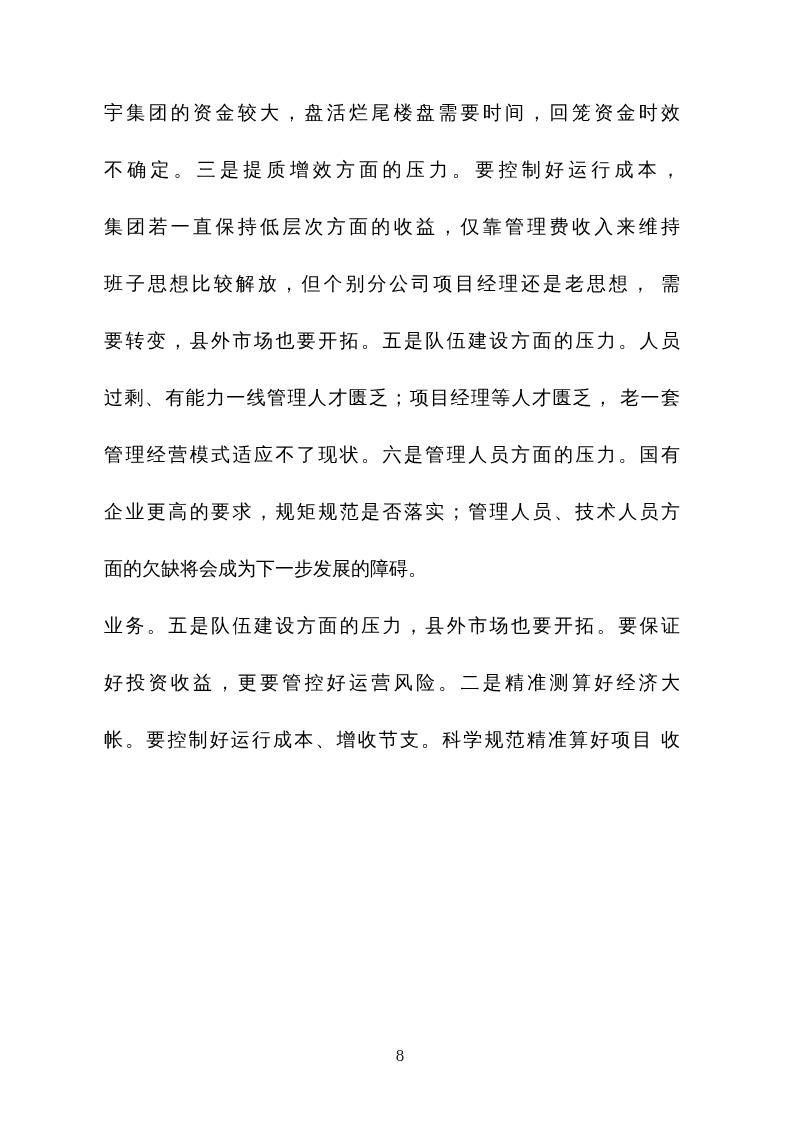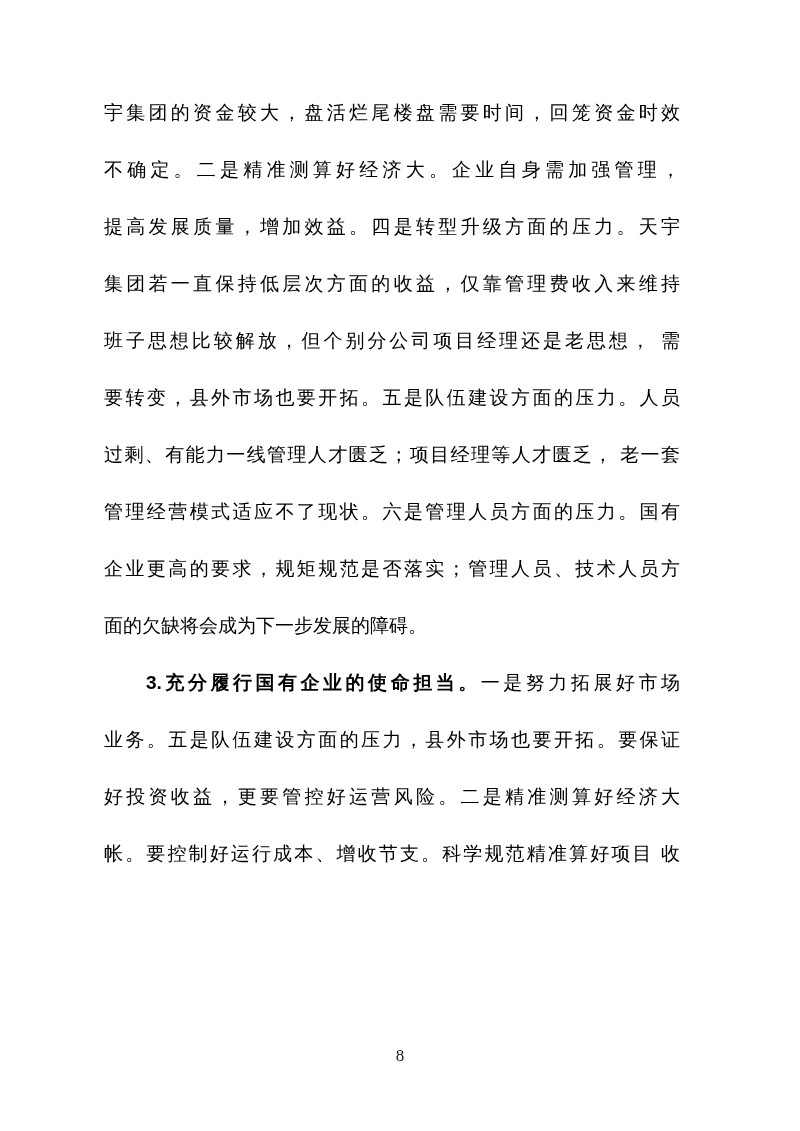--- a/index.html
+++ b/index.html
@@ -54,30 +54,28 @@
     line-height: 24px;
     color: #222222;
   }
 </style>
 </head>
 <body>
 
 <div class="page">
   <div class="doc-body" id="doc-body">
       <div class="line">宇集团的资金较大，盘活烂尾楼盘需要时间，回笼资金时效</div>
-      <div class="line">不确定。二是精准测算好经济大。企业自身需加强管理，</div>
-      <div class="line">提高发展质量，增加效益。四是转型升级方面的压力。天宇</div>
+      <div class="line">不确定。三是提质增效方面的压力。要控制好运行成本，</div>
       <div class="line">集团若一直保持低层次方面的收益，仅靠管理费收入来维持</div>
       <div class="line">班子思想比较解放，但个别分公司项目经理还是老思想， 需</div>
       <div class="line">要转变，县外市场也要开拓。五是队伍建设方面的压力。人员</div>
       <div class="line">过剩、有能力一线管理人才匮乏；项目经理等人才匮乏， 老一套</div>
       <div class="line">管理经营模式适应不了现状。六是管理人员方面的压力。国有</div>
       <div class="line">企业更高的要求，规矩规范是否落实；管理人员、技术人员方</div>
       <div class="line para-end">面的欠缺将会成为下一步发展的障碍。</div>
-      <div class="line indent"><b>3.充分履行国有企业的使命担当。</b>一是努力拓展好市场</div>
       <div class="line">业务。五是队伍建设方面的压力，县外市场也要开拓。要保证</div>
       <div class="line">好投资收益，更要管控好运营风险。二是精准测算好经济大</div>
       <div class="line">帐。要控制好运行成本、增收节支。科学规范精准算好项目 收</div>
     </div>
   <div class="page-footer">
     <span class="page-number">8</span>
   </div>
 </div>
 
 </body></html>

